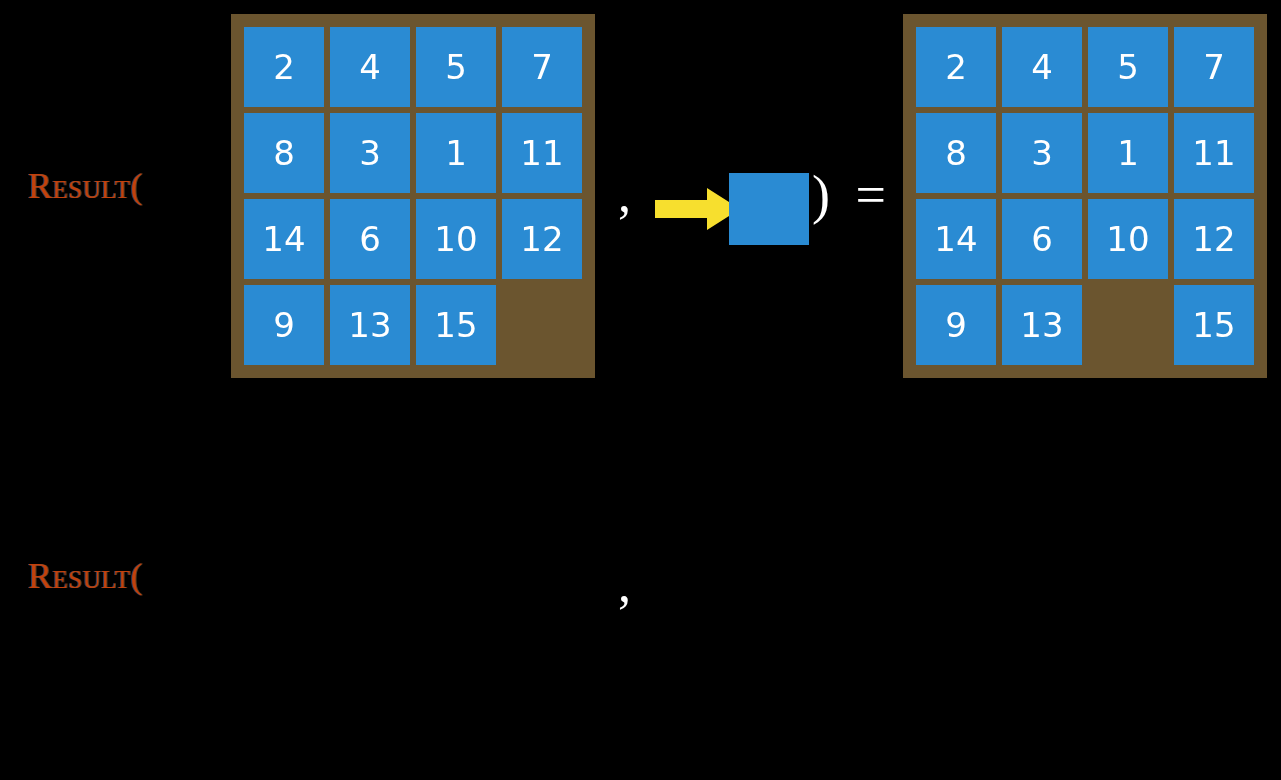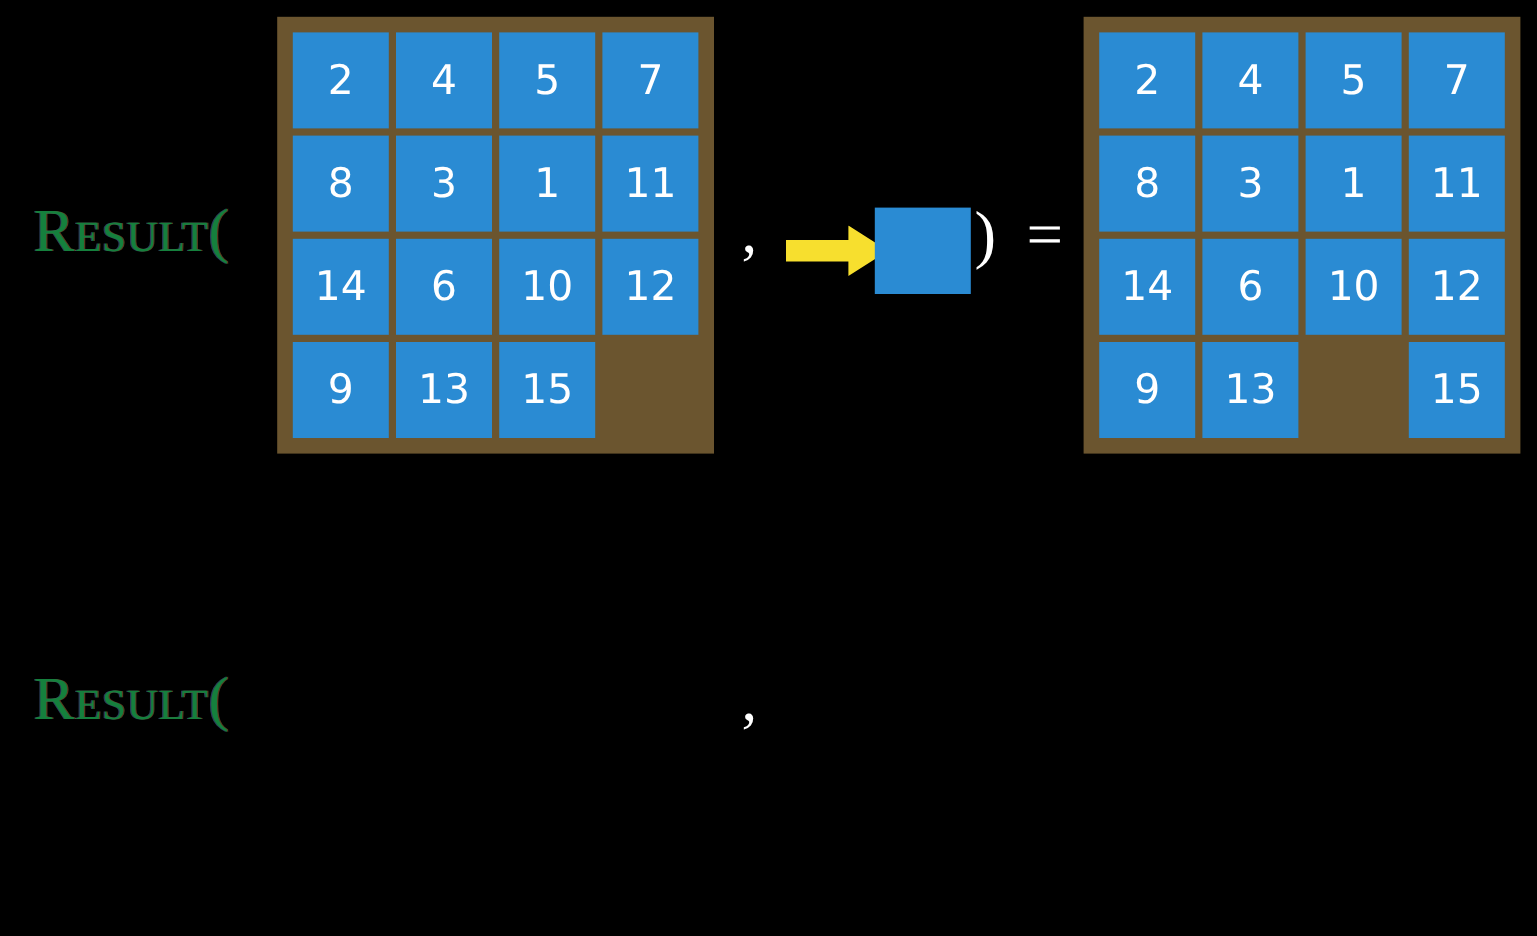--- a/index.html
+++ b/index.html
@@ -27,24 +27,24 @@
     left: 0;
     width: 1281px;
     height: 390px;
   }
   .row-top    { top: 0px; }
   .row-bottom { top: 390px; }
 
   
   .result-label {
     position: absolute;
-    color: #15803d;
+    color: #c2410c;
     font-family: "Liberation Serif", serif;
     font-variant: small-caps;
-    font-size: 51px;
+    font-size: 36px;
     line-height: 1;
     letter-spacing: 0.5px;
     white-space: nowrap;
     text-shadow: 1px 0 0 rgba(255,170,90,0.35), -1px 0 0 rgba(120,170,255,0.35);
   }
   .row-top .result-label    { left: 28px; top: 168px; }
   .row-bottom .result-label { left: 28px; top: 168px; }
 
   
   .glyph {

